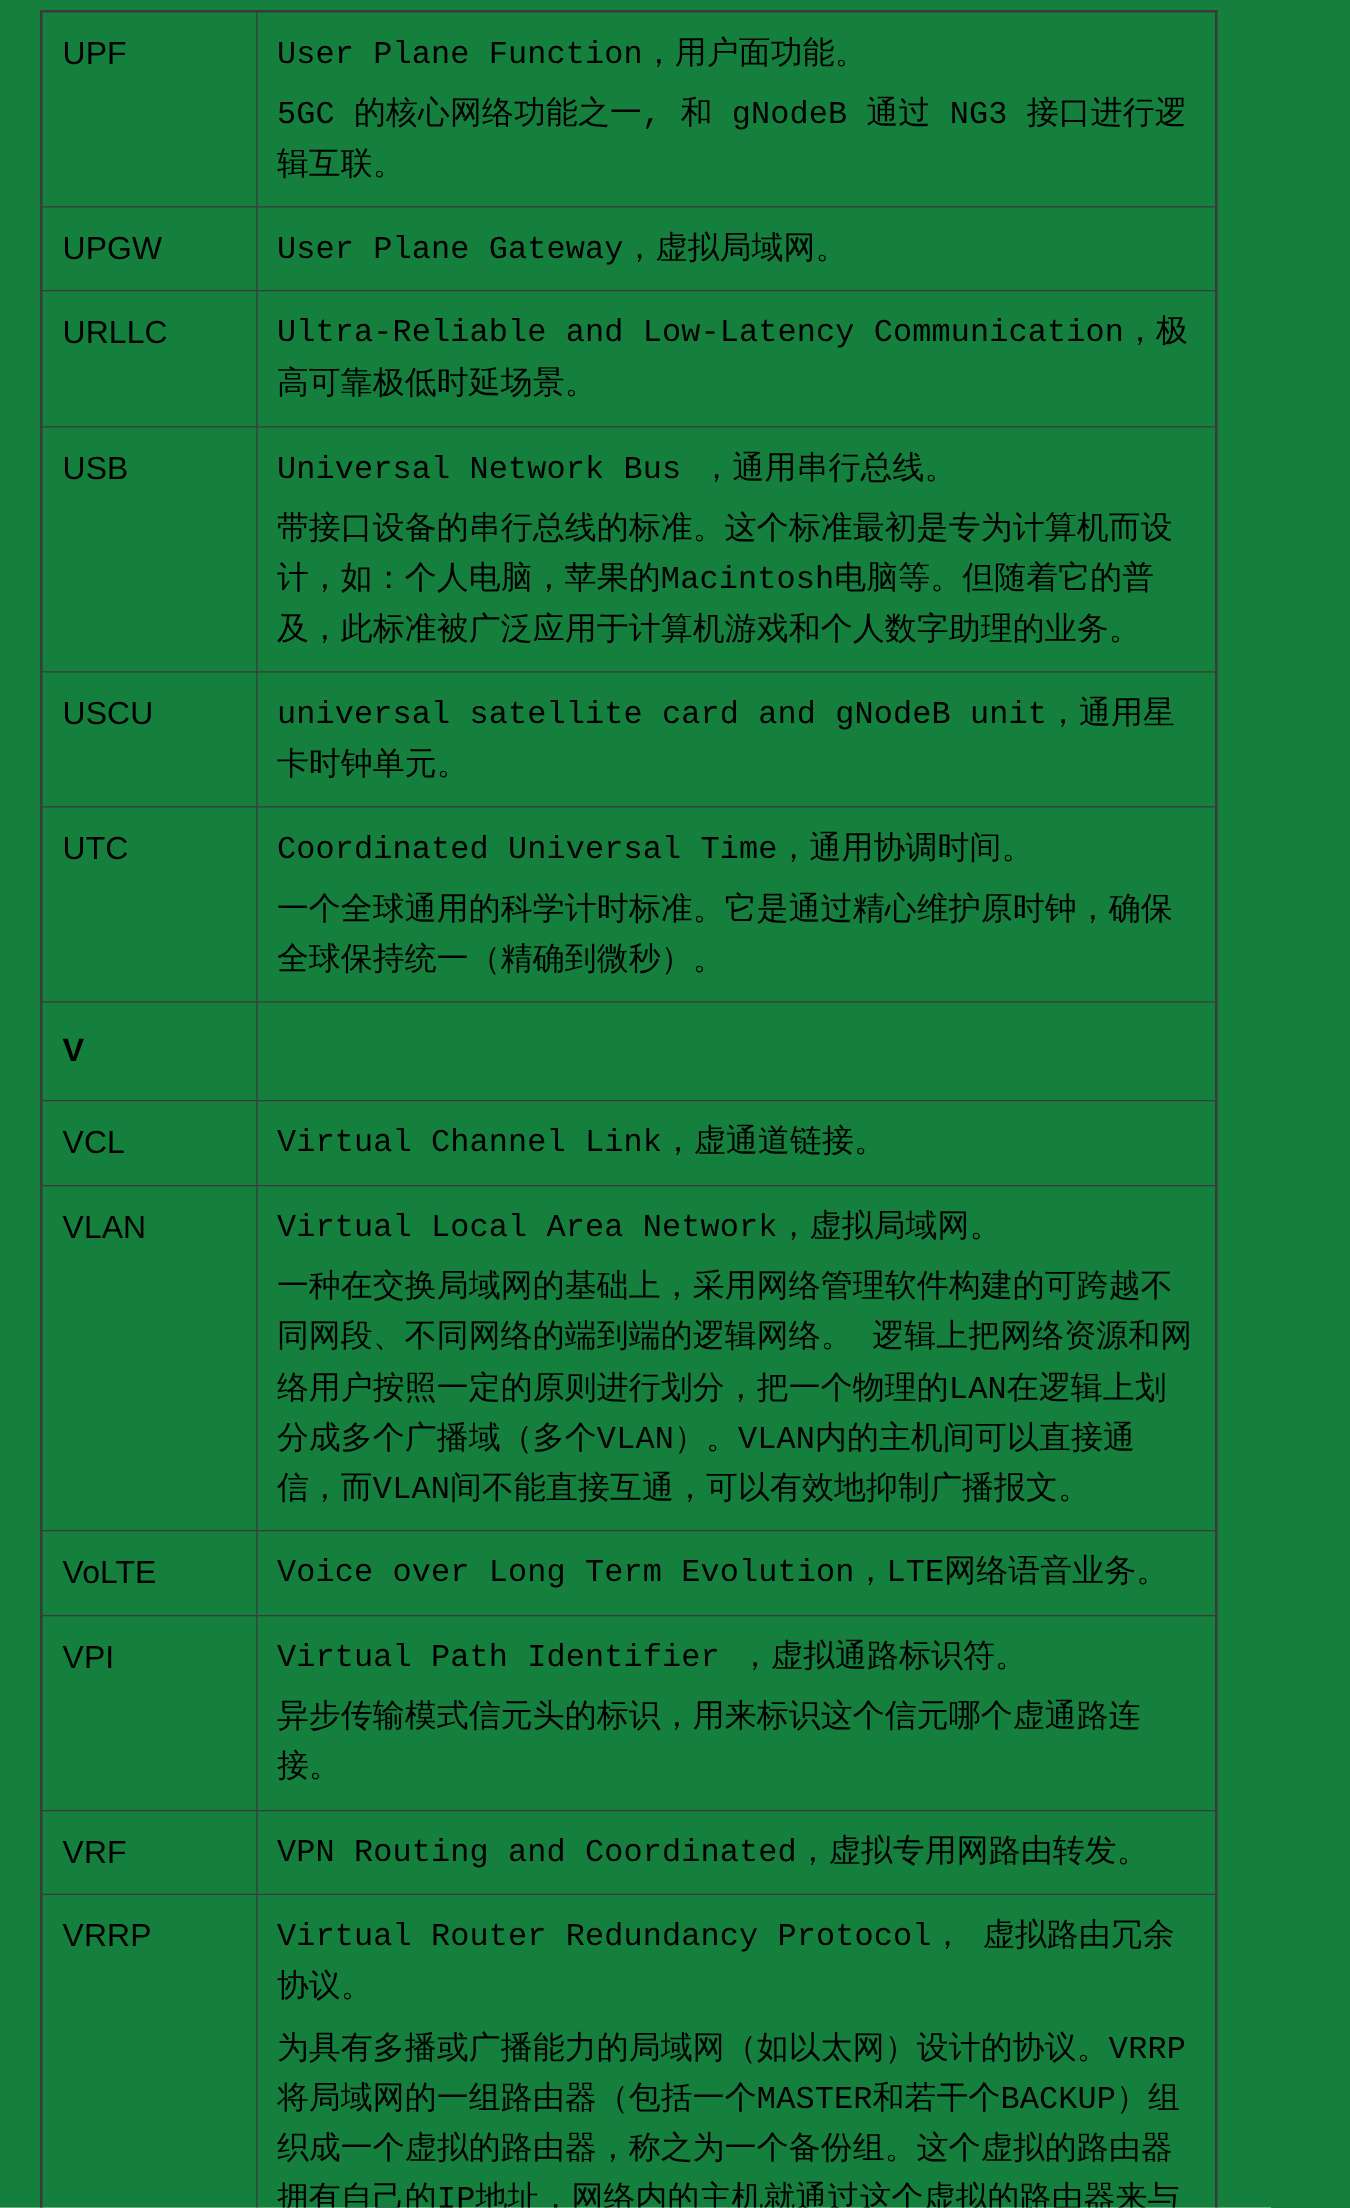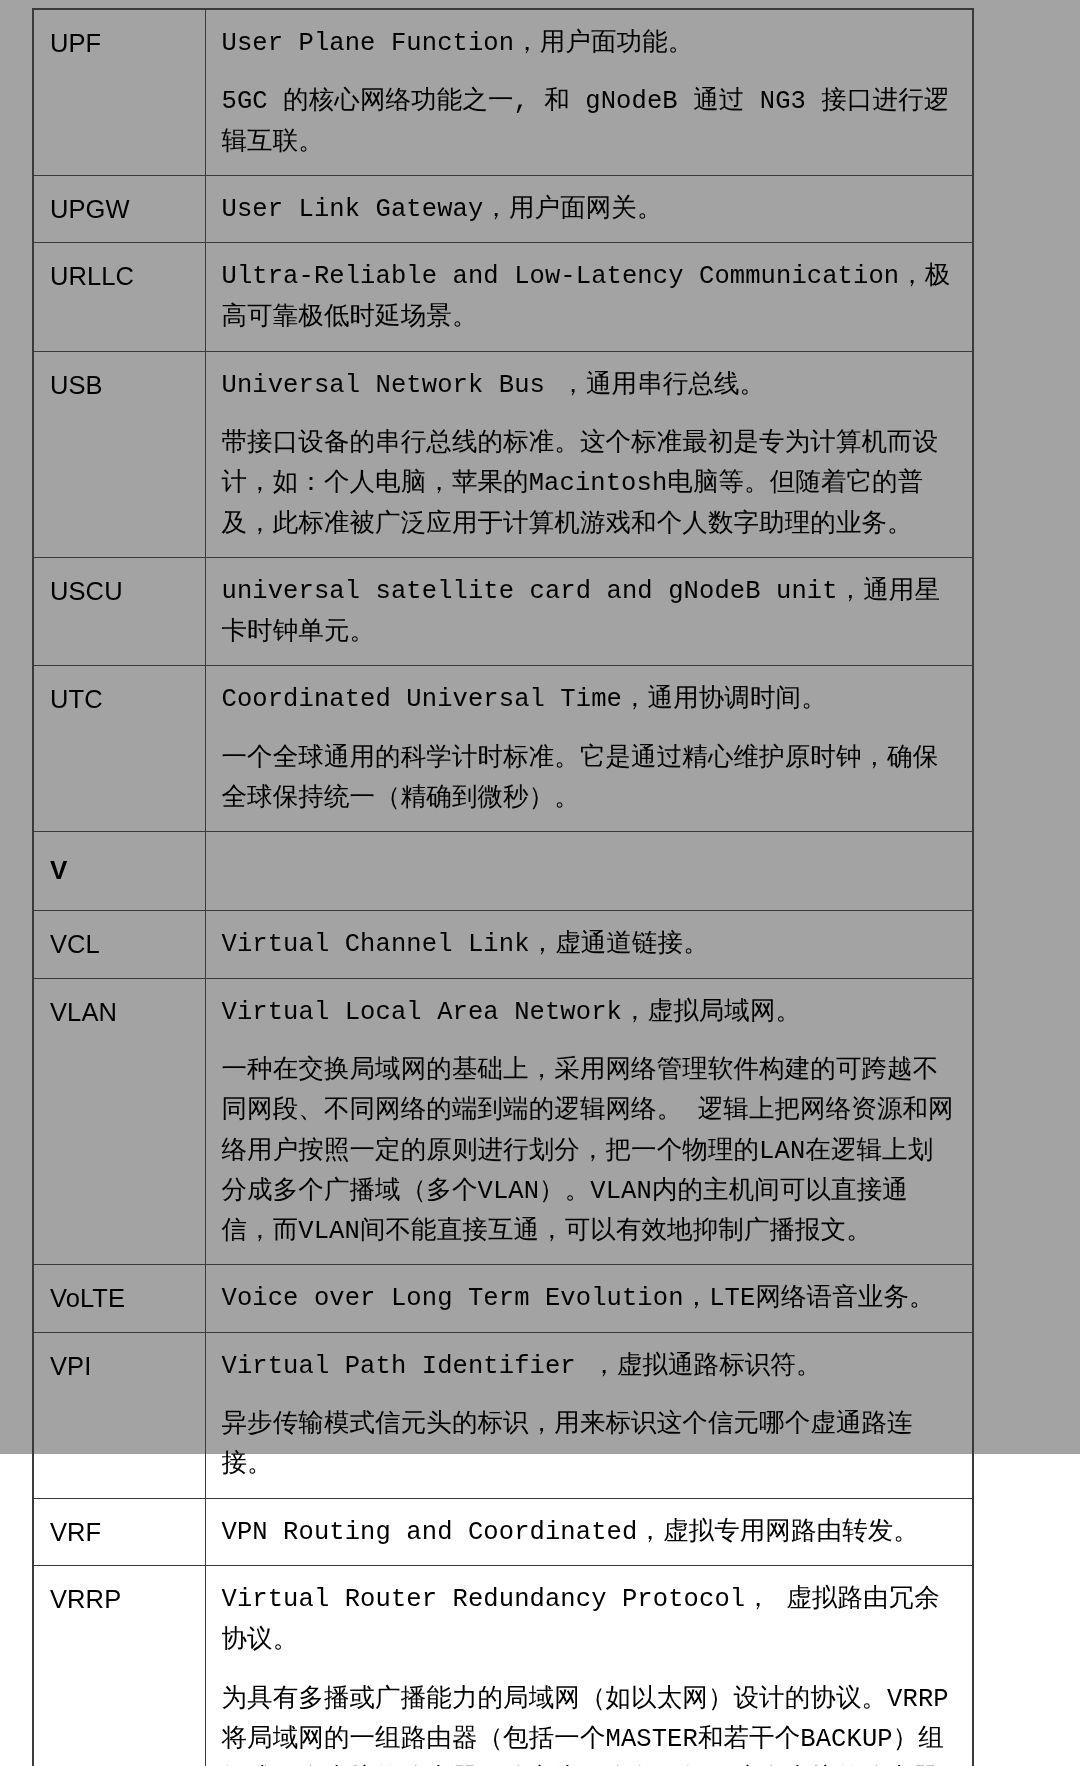--- a/index.html
+++ b/index.html
@@ -10,23 +10,23 @@
   body {
     width: 1080px;
     height: 1766px;
     font-family: "Liberation Sans", "DejaVu Sans", sans-serif;
     color: #000000;
     overflow: hidden;
   }
   .page {
     box-sizing: border-box;
     width: 1080px;
-    height: 1454px;
+    height: 1766px;
     padding: 8px 32px 0 32px;
-    background: #a3a3a3;
+    background: #15803d;
   }
   table.glossary {
     border-collapse: collapse;
     width: 940px;
     table-layout: fixed;
     border: 2px solid #3a3a3a;
   }
   table.glossary col.c-term { width: 172px; }
   table.glossary col.c-def  { width: 768px; }
 
@@ -41,21 +41,21 @@
   }
   td.term {
     padding-left: 17px;
     white-space: nowrap;
   }
   td.def p {
     margin: 0;
     font-family: Liberation Mono, monospace;
   }
   td.def p + p {
-    margin-top: 18px;
+    margin-top: 8px;
   }
   td.def p.body {
     line-height: 1.58;
   }
   tr.section td {
     font-weight: bold;
     padding-top: 17px;
     padding-bottom: 19px;
   }
   tr.section td.term {
@@ -78,21 +78,21 @@
         <tr>
           <td class="term">UPF</td>
           <td class="def">
             <p class="lead">User Plane Function，用户面功能。</p>
             <p class="body">5GC 的核心网络功能之一, 和 gNodeB 通过 NG3 接口进行逻辑互联。</p>
           </td>
         </tr>
         <tr>
           <td class="term">UPGW</td>
           <td class="def">
-            <p class="lead">User Link Gateway，用户面网关。</p>
+            <p class="lead">User Plane Gateway，虚拟局域网。</p>
           </td>
         </tr>
         <tr>
           <td class="term">URLLC</td>
           <td class="def">
             <p class="lead">Ultra-Reliable and Low-Latency Communication，极高可靠极低时延场景。</p>
           </td>
         </tr>
         <tr>
           <td class="term">USB</td>

